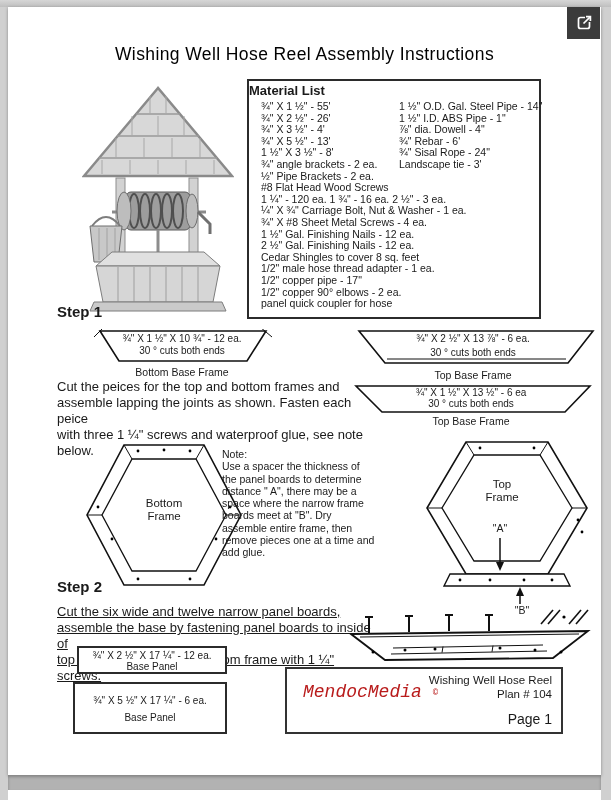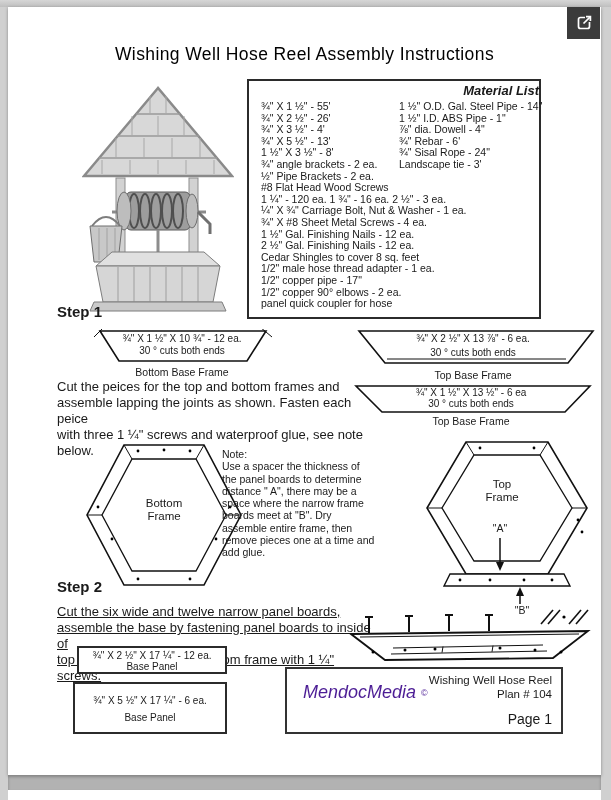--- a/index.html
+++ b/index.html
@@ -10,33 +10,33 @@
     color:#1a1a1a;
   }
   .abs{position:absolute;}
   .topbar{left:0;top:0;width:611px;height:7px;background:linear-gradient(#d6d6d6,#bfbfbf);}
   .page{left:8px;top:7px;width:593px;height:768px;background:#ffffff;box-shadow:0 1px 3px rgba(0,0,0,.35);}
   .page-gap{left:8px;top:775px;width:593px;height:15px;background:#b2b2b2;box-shadow:inset 0 2px 3px rgba(0,0,0,.25);}
   .next-page{left:8px;top:790px;width:593px;height:10px;background:#ffffff;}
   .share-btn{left:567px;top:7px;width:33px;height:32px;background:#3b3b3b;display:flex;align-items:center;justify-content:center;cursor:pointer;}
   .doc-title{left:0;top:37px;width:593px;text-align:center;font-size:17.5px;letter-spacing:.4px;color:#000000;}
   .mat-box{left:239px;top:72px;width:294px;height:240px;border:2px solid #2b2b2b;box-sizing:border-box;background:#fff;}
-  .mat-title{text-align:right;font-weight:bold;font-size:13px;margin-top:2px;font-style:italic;}
+  .mat-title{text-align:left;font-weight:bold;font-size:13px;margin-top:2px;}
   .mat-body{margin:3px 6px 0 12px;font-size:10.5px;line-height:11.6px;white-space:nowrap;}
   .mat-pair .l{display:inline-block;width:138px;}
   .h-bold{font-weight:bold;font-size:15px;}
   .para{font-size:13px;line-height:16px;white-space:pre-line;}
   .trap-text{width:100%;text-align:center;font-size:10px;line-height:11px;}
   .trap-label{width:100%;text-align:center;font-size:10.5px;}
   .hex-label{text-align:center;font-size:11.5px;line-height:13px;white-space:pre-line;}
   .marker{text-align:center;font-size:10.5px;}
   .panel-box{border:2px solid #2b2b2b;box-sizing:border-box;background:#fff;}
   .panel-line{width:100%;text-align:center;font-size:10px;position:absolute;}
   .footer-box{left:277px;top:660px;width:278px;height:67px;border:2px solid #333;box-sizing:border-box;background:#fff;}
-  .logo{position:absolute;left:16px;top:13px;font-family:Liberation Sans, sans-serif;font-style:italic;font-size:18px;color:#4c1d95;}
+  .logo{position:absolute;left:16px;top:13px;font-family:Liberation Mono, monospace;font-style:italic;font-size:18px;color:#b91c1c;}
   .logo .cr{font-size:9px;font-style:normal;vertical-align:2px;}
   .foot-right{position:absolute;right:9px;top:5px;text-align:right;font-size:11.5px;line-height:13.5px;white-space:pre-line;}
   .foot-page{position:absolute;right:9px;bottom:5px;font-size:14px;}
   svg{display:block;}
 </style>
 </head>
 <body>
 
 <div class="abs topbar"></div>
 <div class="abs page"></div>

